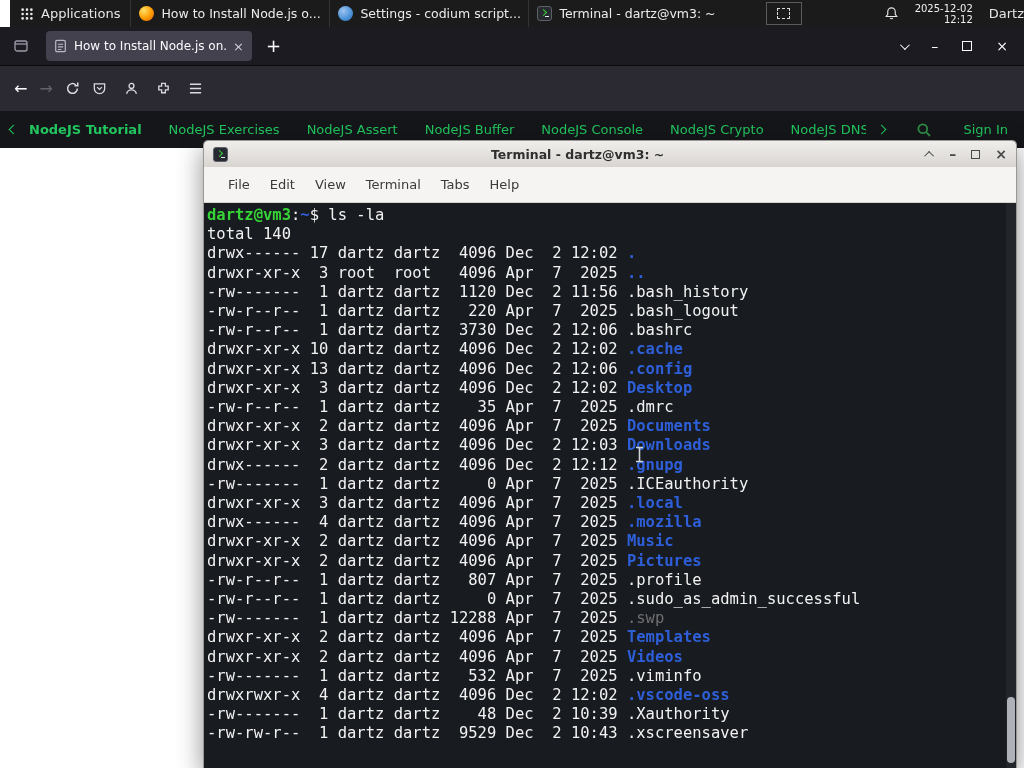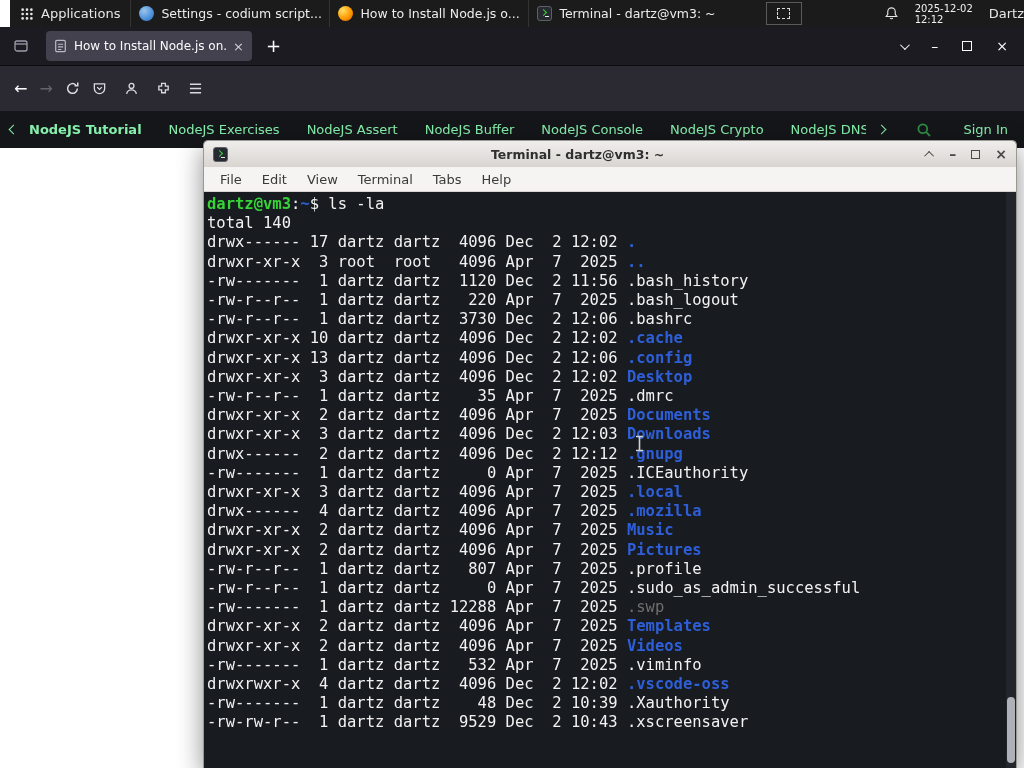--- a/index.html
+++ b/index.html
@@ -22,21 +22,21 @@
              border-radius:3px; position:relative; }
   .termico::before { content:""; position:absolute; left:3px; top:3px; width:4px; height:4px;
              border-right:1.6px solid #3ad23a; border-bottom:1.6px solid #3ad23a;
              transform:rotate(-45deg); }
   .termico::after { content:""; position:absolute; right:2px; bottom:3px; width:4px;
              border-bottom:1.6px solid #e8e8e8; }
   .p-right { margin-left:auto; display:flex; align-items:center; gap:16px; padding-right:10px; }
   .tray-slot { width:36px; height:23px; border:1px solid #5a5a5a; display:flex;
                align-items:center; justify-content:center; margin-right:66px; }
   .tray-shot { width:13px; height:11px; border:1.4px dashed #dcdcdc; }
-  .clock { text-align:left; font-size:10px; line-height:11px; color:#f0f0f0; }
+  .clock { text-align:right; font-size:10px; line-height:11px; color:#f0f0f0; }
   .p-user { font-size:13px; }
 
   
   .browser { position:absolute; top:27px; left:0; right:0; bottom:0; background:#fff; }
   .tabbar { height:38px; background:#1c1b22; display:flex; align-items:center; }
   .ffview { width:26px; height:26px; margin-left:8px; border-radius:4px; color:#9d9caa;
             display:flex; align-items:center; justify-content:center; }
   .tab { width:206px; height:30px; margin-left:12px; background:#42414d; border-radius:4px;
          display:flex; align-items:center; gap:7px; padding:0 8px; color:#fbfbfe; }
   .tab-title { flex:1; font-size:12px; white-space:nowrap; overflow:hidden; }
@@ -57,39 +57,39 @@
   .nav-arrow { font-size:16px; }
   .nav-arrow.fwd { color:#63626c; }
   .urlbar { flex:1; min-width:0; height:32px; background:#1c1b22; border-radius:5px;
             display:flex; align-items:center; gap:9px; padding:0 11px; color:#b6b6c0; }
   .url-text { flex:1; min-width:0; font-size:13px; color:#c9c9d1;
               white-space:nowrap; overflow:hidden; }
   .tb-icons { display:flex; align-items:center; gap:17px; color:#d9d9e0; }
   .star { font-size:15px; color:#c3c3cc; }
 
   .site-nav { height:37px; background:#14161a; display:flex; align-items:center;
-              color:#86efac; font-size:13px; padding:0 10px; gap:12px; }
+              color:#22c55e; font-size:13px; padding:0 10px; gap:12px; }
   .nav-items { flex:1; min-width:0; display:flex; align-items:center; gap:27px;
                overflow:hidden; white-space:nowrap; }
   .nav-items span:first-child { font-weight:bold; }
   .nav-right { display:flex; align-items:center; gap:31px; padding-right:6px; }
   .page { position:absolute; top:121px; left:0; right:0; bottom:0; background:#ffffff; z-index:0; }
 
   
   .terminal { position:absolute; left:203px; top:140px; width:814px; bottom:0; z-index:20;
               display:flex; flex-direction:column; border:1px solid #9b9894; border-bottom:none;
               border-radius:5px 5px 0 0; box-shadow:0 8px 26px rgba(0,0,0,.45); }
   .t-titlebar { height:26px; background:linear-gradient(#f0eeec,#d8d5d1);
                 border-radius:4px 4px 0 0; display:flex; align-items:center; padding:0 9px; }
   .t-title { flex:1; text-align:center; font-size:12.5px; font-weight:bold; color:#2f2f2f; }
   .t-btns { display:flex; align-items:center; gap:15px; color:#4a4a4a; }
   .t-btns .glyph { font-size:14px; line-height:1; font-weight:bold; }
   .t-btns .boxmax { width:9px; height:9px; border-width:1.5px; }
-  .t-menubar { height:25px; background:#f5f4f2; border-bottom:1px solid #d8d5d1;
-               display:flex; align-items:center; padding:0 6px; }
+  .t-menubar { height:36px; background:#f5f4f2; border-bottom:1px solid #d8d5d1;
+               display:flex; align-items:center; padding:0 14px; }
   .t-menu-item { padding:2px 10px; font-size:13px; color:#3a3a3a; }
   .t-body { flex:1; position:relative; overflow:hidden; background:var(--term-bg,#181b20);
             color:var(--term-fg,#f2f2f2); padding:3px 16px 0 3px;
             font:15.5px/19.2px "DejaVu Sans Mono", monospace; }
   .t-line { white-space:pre; }
   .green { color:var(--term-green,#36d436); font-weight:bold; }
   .blue, .n-dir { color:var(--term-blue,#2e5fd9); font-weight:bold; }
   .n-dim { color:var(--term-dim,#6f6f6f); }
   .t-scrollbar { position:absolute; top:0; right:0; bottom:0; width:10px; background:#22252a; }
   .t-thumb { position:absolute; right:1px; bottom:5px; width:8px; height:66px;
@@ -111,26 +111,26 @@
           <circle cx="13" cy="8" r="1.5"></circle>
         <circle cx="3" cy="13" r="1.5"></circle>
           <circle cx="8" cy="13" r="1.5"></circle>
           <circle cx="13" cy="13" r="1.5"></circle>
       </g>
     </svg>
     <span>Applications</span>
   </div>
 
   <div class="p-win">
+    <span class="p-ico ico-ff"></span>
+    <span class="p-title">How to Install Node.js o...</span>
+  </div>
+  <div class="p-win">
     <span class="p-ico ico-set"></span>
     <span class="p-title">Settings - codium script...</span>
-  </div>
-  <div class="p-win">
-    <span class="p-ico ico-ff"></span>
-    <span class="p-title">How to Install Node.js o...</span>
   </div>
   <div class="p-win">
     <span class="termico"></span>
     <span class="p-title">Terminal - dartz@vm3: ~</span>
   </div>
 
   <div class="p-right">
     <span class="tray-slot">
         <span class="tray-shot"></span>
       </span>

